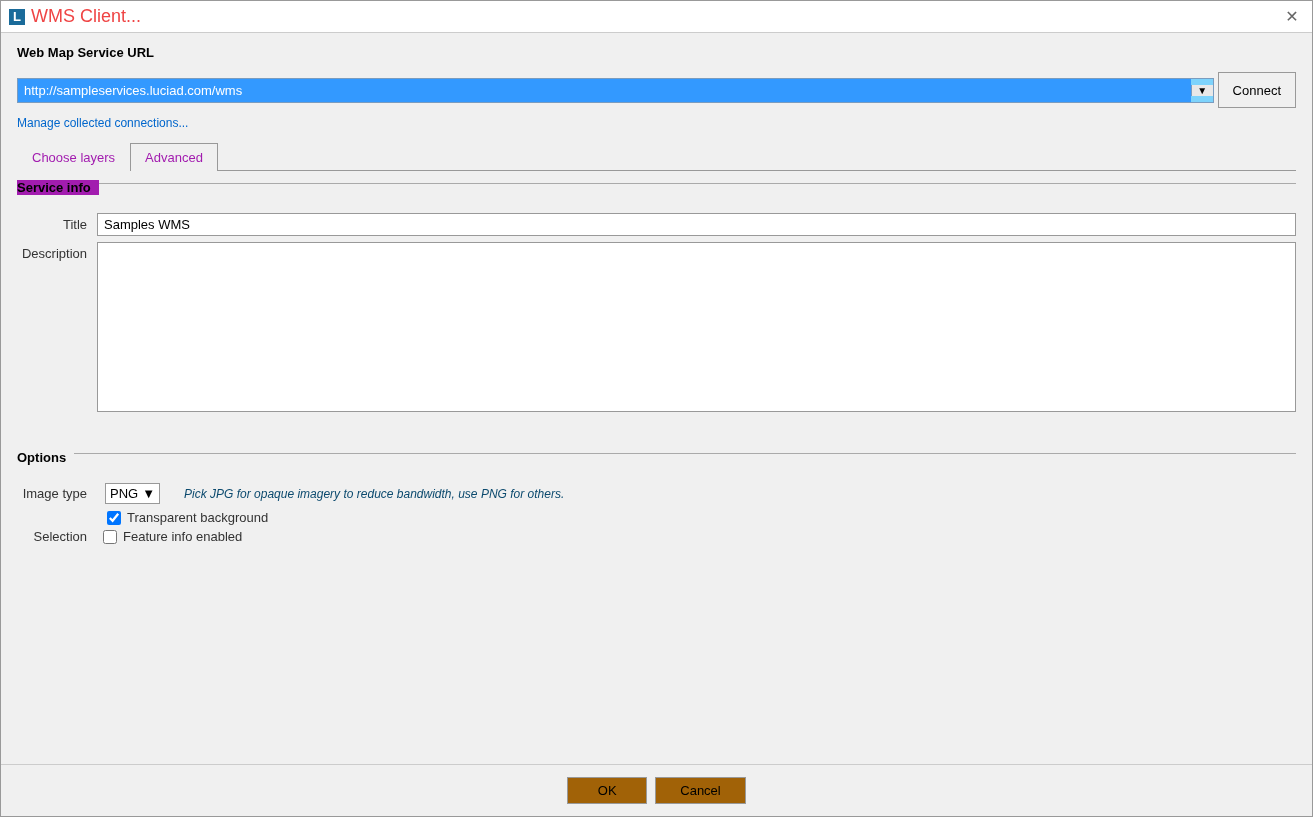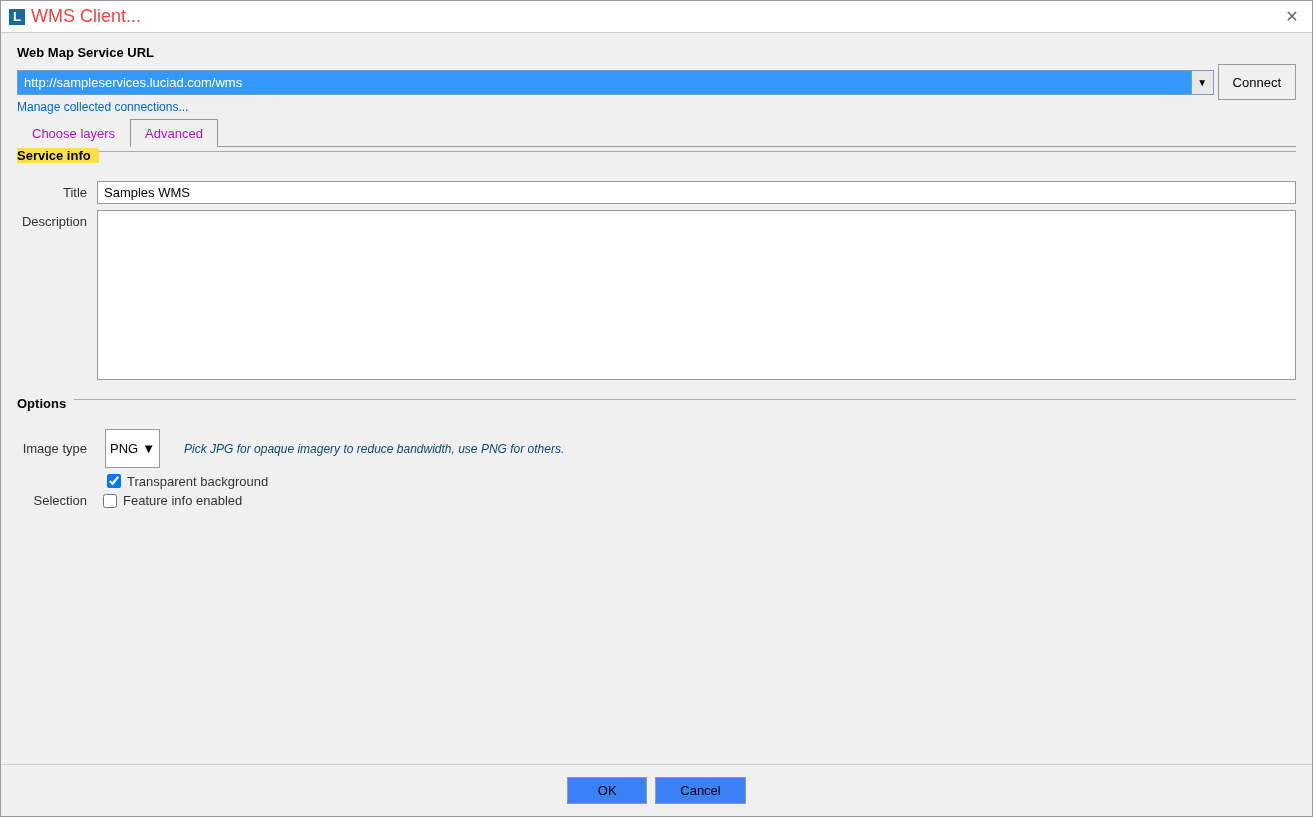--- a/index.html
+++ b/index.html
@@ -75,39 +75,41 @@
       align-items: center;
       justify-content: center;
       border-radius: 2px;
     }
 
     .content {
       flex: 1;
       padding: 12px 16px;
       display: flex;
       flex-direction: column;
+      gap: 8px;
     }
 
     .url-section-label {
       font-weight: bold;
       font-size: 13px;
       margin-bottom: 4px;
     }
 
     .url-row {
       display: flex;
       gap: 4px;
       align-items: center;
     }
 
     .url-input-wrapper {
       flex: 1;
       display: flex;
       border: 1px solid #7a9cbf;
       background: #7dd3fc;
+      align-items: center;
     }
 
     .url-input {
       flex: 1;
       border: none;
       outline: none;
       padding: 4px 6px;
       font-size: 13px;
       background: #3399ff;
       color: white;
@@ -173,21 +175,21 @@
       margin-top: 4px;
     }
 
     .section-title {
       font-weight: bold;
       font-size: 13px;
       margin-bottom: 8px;
       color: #000;
       position: relative;
       top: -10px;
-      background: #fde047;
+      background: #a21caf;
       display: inline-block;
       padding-right: 8px;
     }
 
     .form-row {
       display: flex;
       align-items: flex-start;
       margin-bottom: 6px;
     }
 
@@ -221,21 +223,21 @@
       padding: 4px 6px;
       font-size: 13px;
       background: #fff;
       outline: none;
       resize: none;
     }
 
     .options-section {
       border-top: 1px solid #aaa;
       padding-top: 6px;
-      margin-top: 10px;
+      margin-top: 24px;
     }
 
     .options-title {
       font-weight: bold;
       font-size: 13px;
       margin-bottom: 8px;
       color: #000;
       position: relative;
       top: -10px;
       background: #f0f0f0;
@@ -255,37 +257,37 @@
       text-align: right;
       padding-right: 10px;
       color: #333;
     }
 
     .image-type-select {
       display: flex;
       align-items: center;
       border: 1px solid #999;
       background: #fff;
-      padding: 11px 4px;
+      padding: 2px 4px;
       font-size: 13px;
       cursor: pointer;
       gap: 4px;
     }
 
     .hint-text {
       color: #0c4a6e;
       font-size: 12px;
       font-style: italic;
       margin-left: 16px;
       text-align: right;
     }
 
     .checkbox-row {
       display: flex;
-      align-items: flex-start;
+      align-items: flex-end;
       gap: 6px;
       margin-bottom: 4px;
       margin-left: 90px;
     }
 
     .selection-row {
       display: flex;
       align-items: center;
       gap: 6px;
       margin-bottom: 4px;
@@ -315,21 +317,21 @@
       gap: 8px;
       padding: 12px;
       border-top: 1px solid #ccc;
       background: #f0f0f0;
       margin-top: auto;
     }
 
     .ok-btn, .cancel-btn {
       padding: 5px 24px;
       border: 1px solid #999;
-      background: #3b82f6;
+      background: #a16207;
       cursor: pointer;
       font-size: 13px;
       min-width: 80px;
     }
 
     .spacer {
       flex: 1;
     }
   </style>
 </head>

